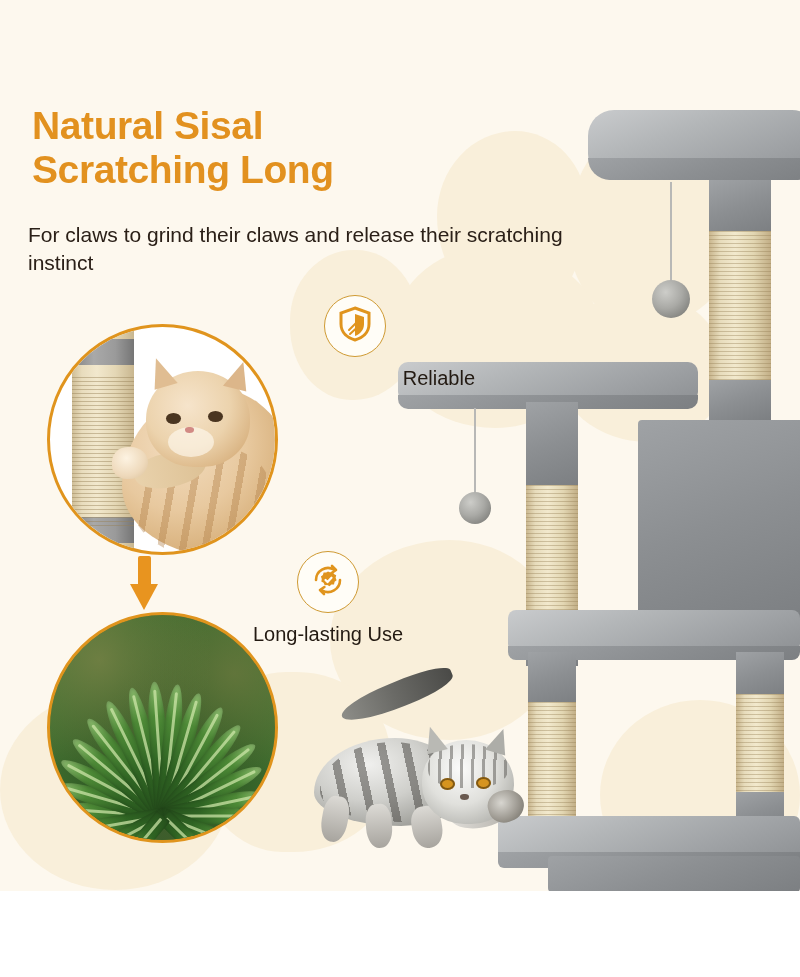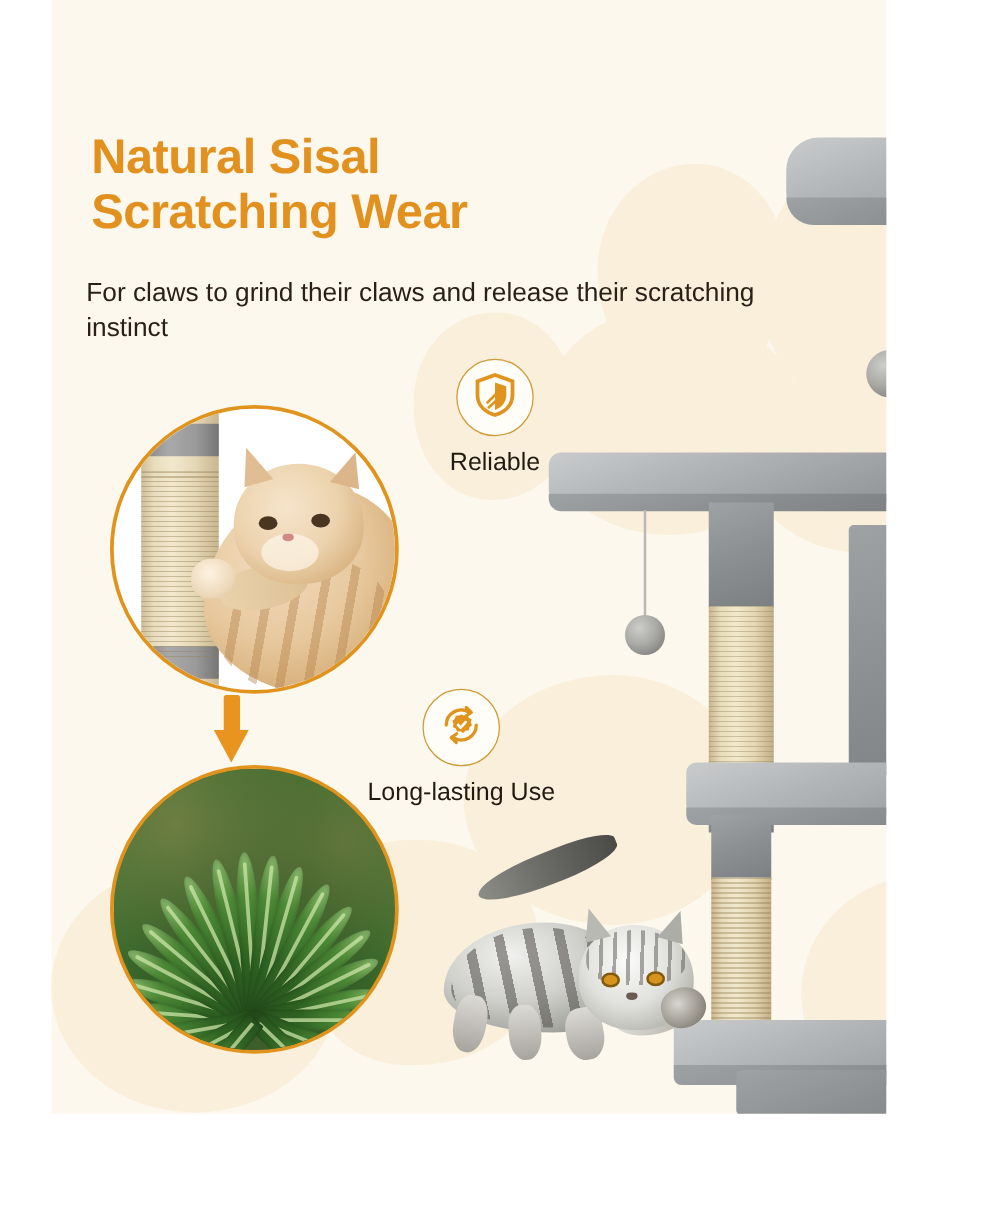--- a/index.html
+++ b/index.html
@@ -1,23 +1,22 @@
 <!DOCTYPE html>
 <html><head>
 <meta charset="utf-8">
 <style>
   html,body{margin:0;padding:0;background:#ffffff;}
   body{font-family:"Liberation Sans","DejaVu Sans",sans-serif;}
 
   #page{
     position:relative;
-    width:668px;height:977px;
+    width:800px;height:977px;
     background:#ffffff;
     overflow:hidden;
-    margin-left:41px;
   }
 
   
   #panel{
     position:absolute;left:0;top:0;width:800px;height:891px;
     background:#fdf8ee;
     overflow:hidden;
   }
 
   
@@ -125,21 +124,21 @@
   }
 
   
   .feat{position:absolute;width:240px;text-align:center;}
   .feat .ring{
     width:60px;height:60px;margin:0 auto;border-radius:50%;
     border:1.6px solid #cf9a33;background:#fffdf7;
     display:flex;align-items:center;justify-content:center;
   }
   .feat .cap{margin-top:10px;font-size:20px;color:#231a12;white-space:nowrap;}
-  #feat1{left:235px;top:287px;}
+  #feat1{left:235px;top:295px;text-align:right;}
   #feat2{left:198px;top:427px;}
   #feat3{left:208px;top:551px;}
 
   
   #kitten{position:absolute;left:300px;top:678px;width:230px;height:190px;}
   #kitten .kbody{
     position:absolute;left:14px;top:60px;width:150px;height:88px;
     border-radius:54% 46% 42% 58%/62% 58% 42% 38%;
     background:radial-gradient(ellipse at 36% 30%,#f0f0ee 0%,#cfcfcb 42%,#9e9e99 78%,#7e7e79 100%);
   }
@@ -311,21 +310,21 @@
         <div class="ball"></div>
       </div>
       <div class="hang" id="hang2">
         <div class="str"></div>
         <div class="ball"></div>
       </div>
     </div>
 
     <div id="headline">
       <div>Natural Sisal</div>
-      <div>Scratching Wear</div>
+      <div>Scratching Long</div>
     </div>
     <div id="subhead">For claws to grind their claws and release their scratching instinct</div>
 
     <div id="catPhoto">
       <div class="postCol"></div>
       <div class="ropes"></div>
       <div class="body"></div>
       <div class="stripes"></div>
       <div class="leg"></div>
       <div class="head"></div>

